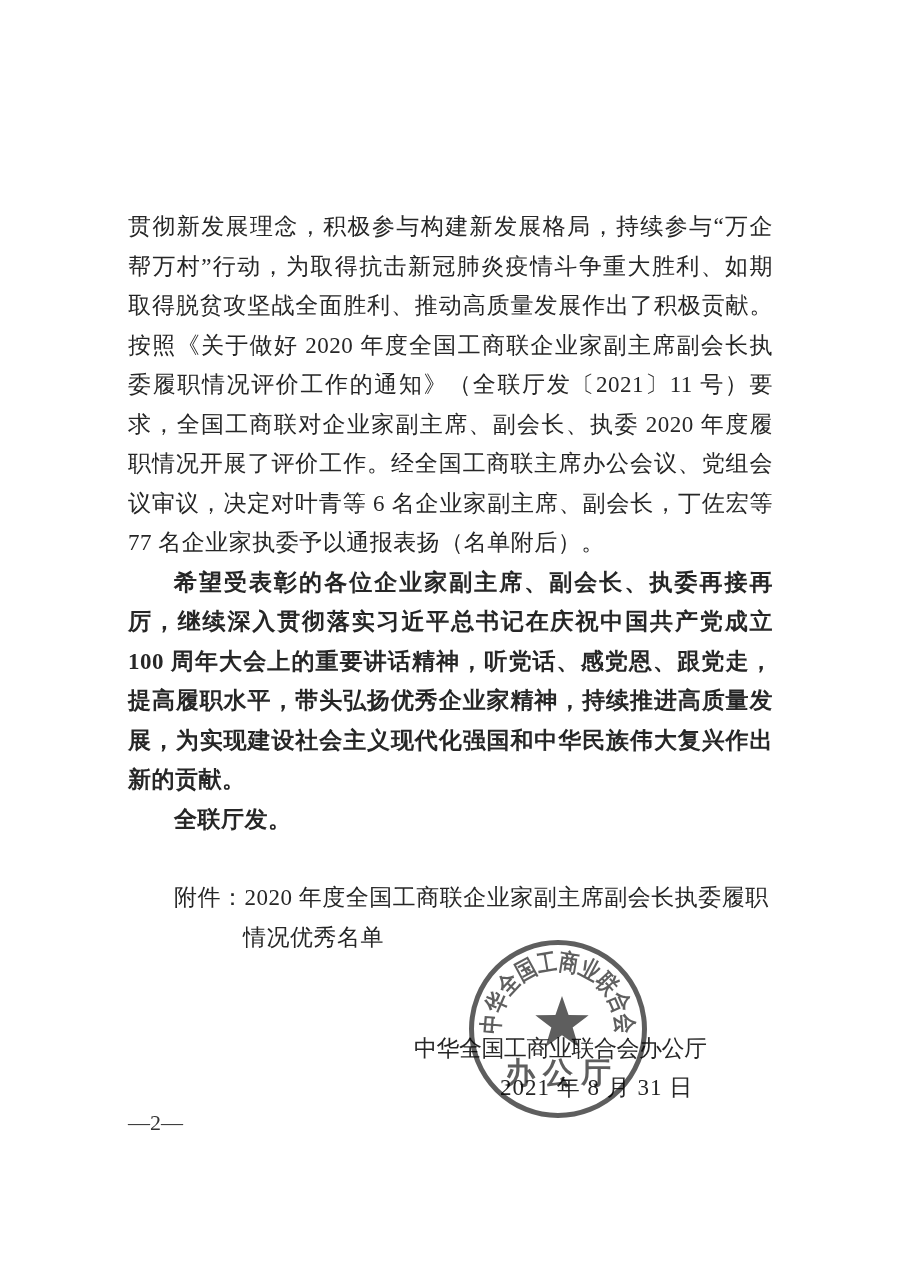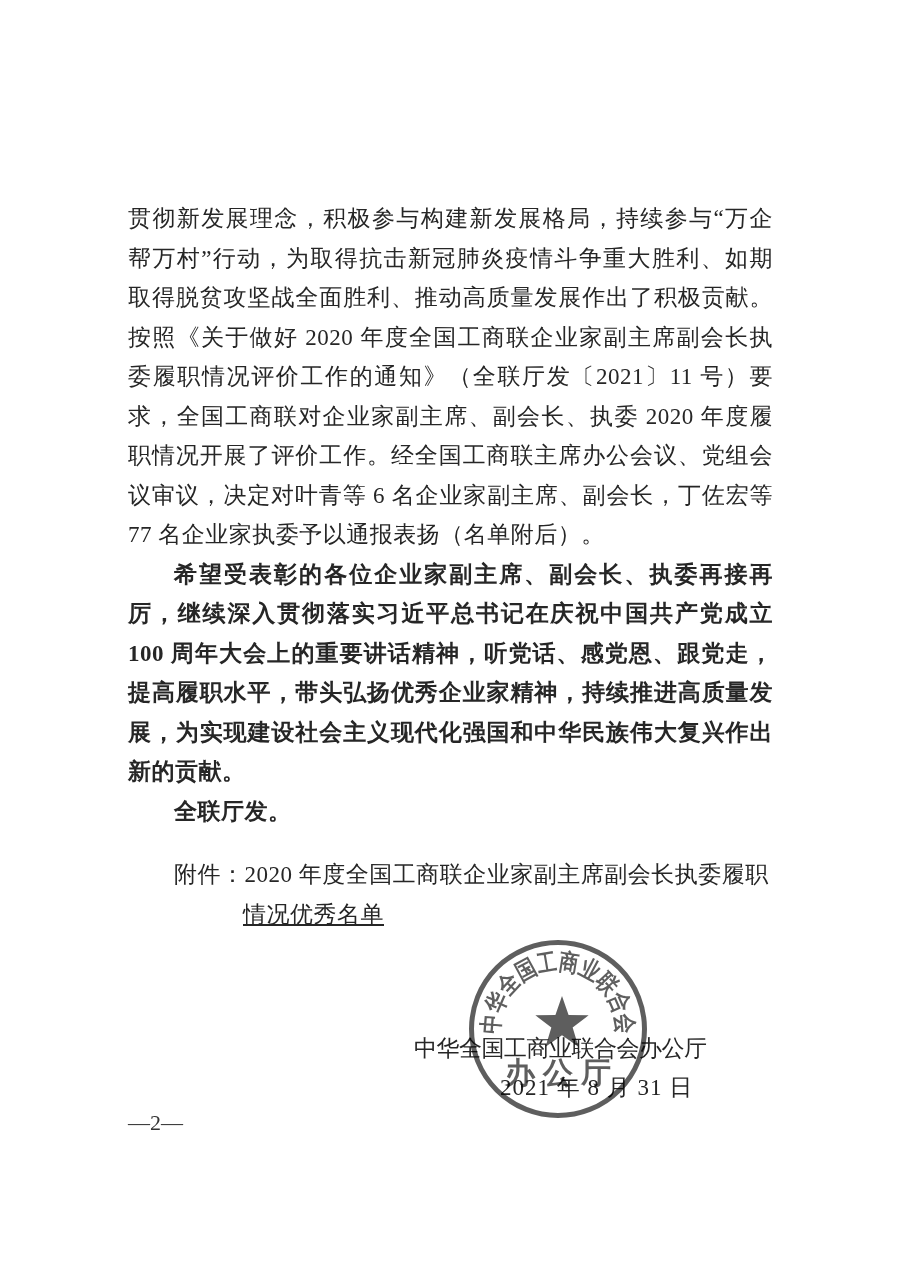--- a/index.html
+++ b/index.html
@@ -13,47 +13,46 @@
     height: 1273px;
     margin: 0 auto;
     background: #ffffff;
     overflow: hidden;
     font-family: "Liberation Serif", "DejaVu Serif", serif;
     color: #262626;
   }
   .body-text {
     position: absolute;
     left: 128px;
-    top: 199px;
+    top: 207px;
     width: 645px;
     font-size: 23px;
     line-height: 39.5px;
     text-align: justify;
     text-justify: inter-ideograph;
     letter-spacing: 0.5px;
   }
   .body-text p {
     margin: 0;
   }
   .body-text p.indent {
     text-indent: 46px;
     font-weight: bold;
   }
   .attachment {
-    margin-top: 24px;
+    margin-top: 39px;
     text-align: left;
   }
   .att-l1 {
     margin-left: 46px;
     white-space: nowrap;
   }
   .att-l2 {
     margin-left: 115px;
     white-space: nowrap;
-    text-decoration: underline;
   }
   .signature-org {
     position: absolute;
     left: 405px;
     top: 1036px;
     font-size: 23px;
     line-height: 26px;
     white-space: nowrap;
     letter-spacing: -0.5px;
     margin-left: 9px;

